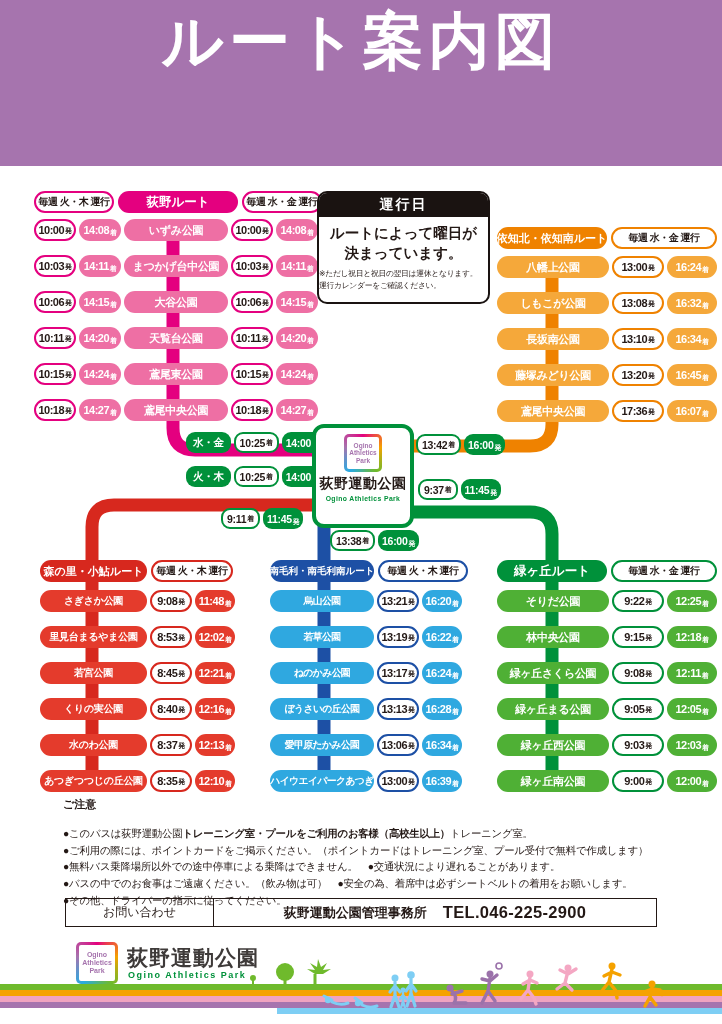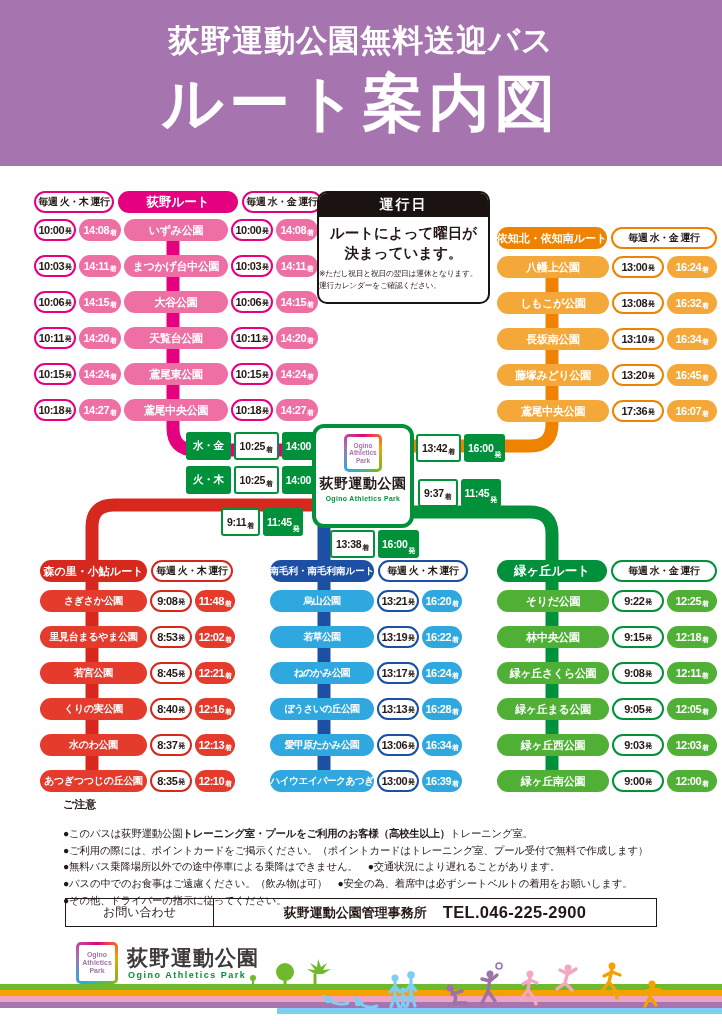--- a/index.html
+++ b/index.html
@@ -31,21 +31,21 @@
   .pill.t i,.gp i{font-style:normal;font-size:7px;margin-left:1px;align-self:flex-end;padding-bottom:3px}
   .w40{width:40px;flex:none}.w42{width:42px;flex:none}.w50{width:50px;flex:none}
   .w52{width:52px;flex:none}.w80{width:80px;flex:none}.w82{width:82px;flex:none}
   .w90{width:90px;flex:none}.w104{width:104px;flex:none}.w106{width:106px;flex:none}
   .w107{width:107px;flex:none}.w108{width:120px;flex:none}.w110{width:110px;flex:none}
   .fs95 .pill.rname{font-size:9.5px}
   .fs11 .pill.rname{font-size:11px}
   .smallname .pill.name{font-size:9.8px;letter-spacing:-0.6px}
   
   .gp{display:flex;gap:3px;z-index:2;align-items:center}
-  .gp span{display:flex;align-items:center;justify-content:center;height:28px;border-radius:3px;font-weight:bold;font-size:10.5px;letter-spacing:-0.3px;padding:0 4px;white-space:nowrap}
+  .gp span{display:flex;align-items:center;justify-content:center;height:21px;border-radius:9px;font-weight:bold;font-size:10.5px;letter-spacing:-0.3px;padding:0 4px;white-space:nowrap}
   .gp .day{background:#00913a;color:#fff;padding:0 7px}
   .gp .ga{background:#fff;border:2px solid #00913a;color:#231815}
   .gp .gd{background:#00913a;color:#fff}
   .gp .gd i{padding-bottom:2px}
   
   .legend{left:317px;top:191px;width:173px;height:113px;background:#fff;border:2.5px solid #1a1311;border-radius:10px;z-index:2;overflow:hidden}
   .legend .lt{background:#1a1311;color:#fff;height:24px;display:flex;align-items:center;justify-content:center;font-size:14px;font-weight:bold;letter-spacing:2px}
   .legend .big{font-size:14.5px;font-weight:800;text-align:center;margin-top:7px;line-height:1.35}
   .legend .note{font-size:7.8px;margin-top:5px;text-align:left;line-height:1.5;letter-spacing:-0.3px}
   
@@ -69,21 +69,20 @@
   .flogo .in{width:100%;height:100%;background:#fff;border-radius:2px;display:flex;align-items:center;justify-content:center;font-size:7px;font-weight:bold;color:#a674ae;text-align:center;line-height:1.15}
   .fname{left:127px;top:944px;font-size:21px;font-weight:800;color:#3e3a39;letter-spacing:1px;z-index:2}
   .fen{left:128px;top:970px;font-size:9px;font-weight:bold;color:#00913a;letter-spacing:1.5px;z-index:2}
   .stripe{left:0;width:722px;height:6px;z-index:1}
   .figs{left:228px;top:938px;z-index:2}
 </style>
 </head>
 <body>
 
 <div class="abs hdr">
-  <div class="sub">荻野運動公園無料送迎バス</div>
   <div class="ttl">ルート案内図</div>
 </div>
 
 <svg class="abs lines" width="722" height="1024" viewBox="0 0 722 1024">
   <path d="M173 225 V428 Q173 450 195 450 H314" stroke="#e4007f" stroke-width="13" fill="none"></path>
   <path d="M552 262 V424 Q552 446 530 446 H412" stroke="#ef8200" stroke-width="13" fill="none"></path>
   <path d="M314 505 H114 Q92 505 92 527 V782" stroke="#d7281e" stroke-width="13" fill="none"></path>
   <path d="M412 512 H530 Q552 512 552 534 V782" stroke="#00913a" stroke-width="13" fill="none"></path>
   <path d="M324 522 V782" stroke="#1d50a5" stroke-width="13" fill="none"></path>
 </svg>

